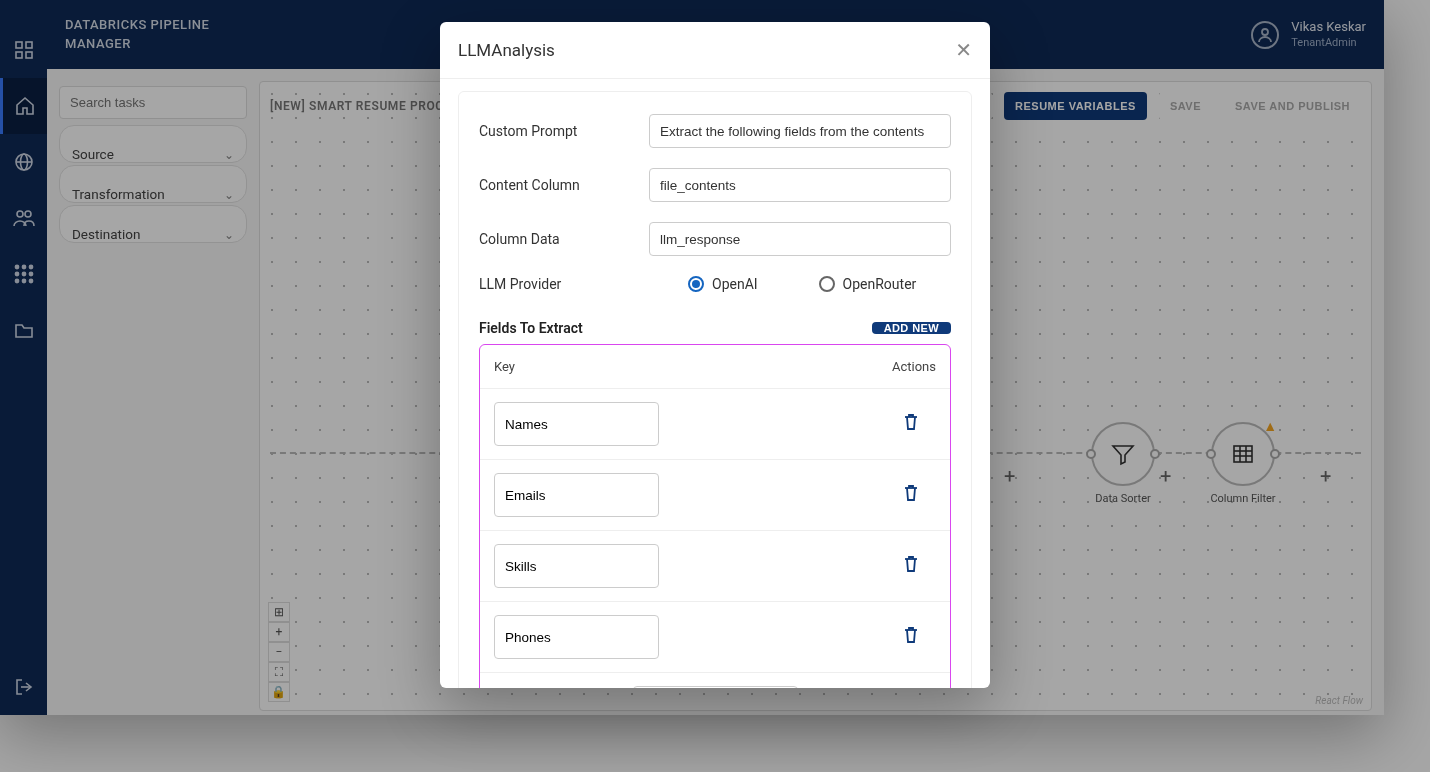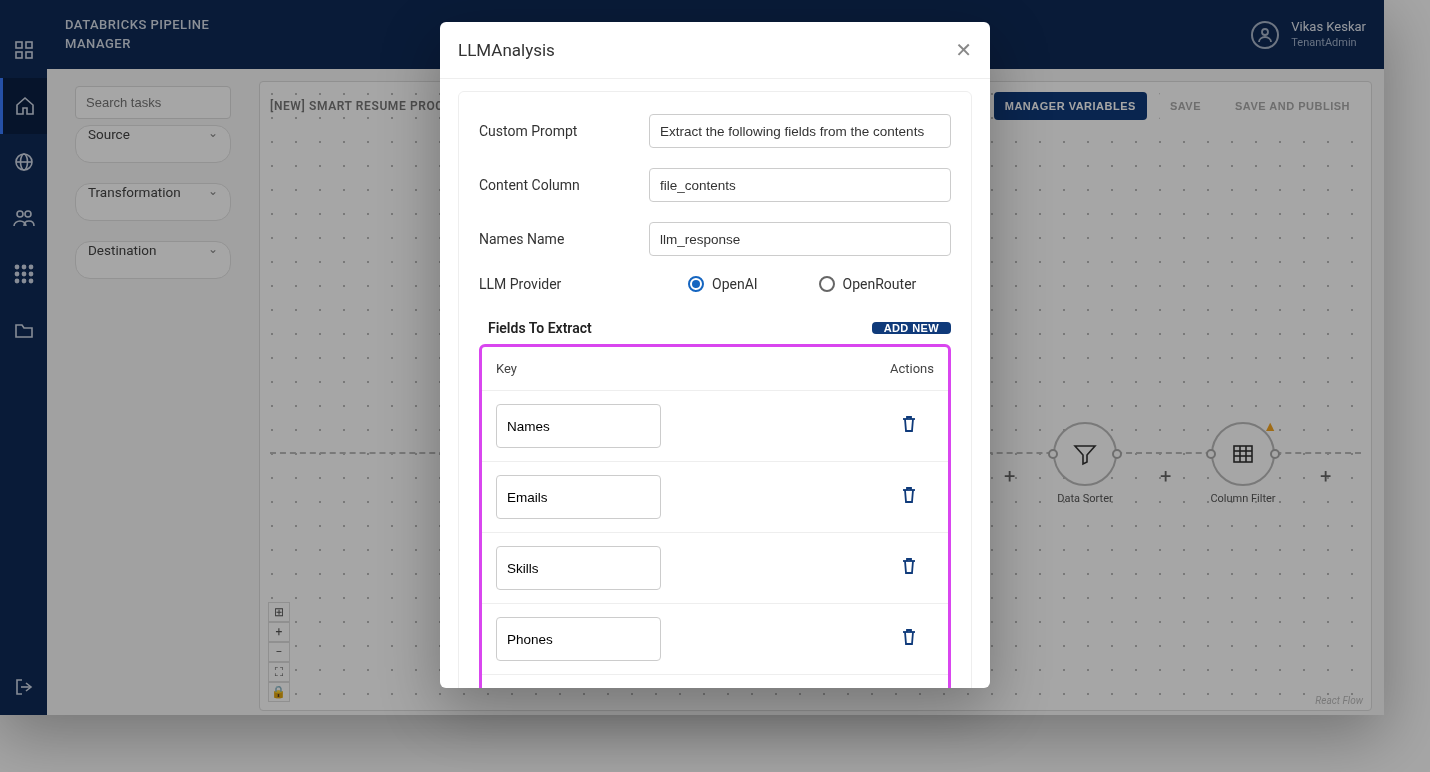--- a/index.html
+++ b/index.html
@@ -19,24 +19,24 @@
 .topbar { height: 69px; background: #0f2a56; display: flex; align-items: center; padding: 0 18px; color: #d6dde8; }
 .topbar .title { font-size: 13px; letter-spacing: 0.5px; font-weight: 500; line-height: 1.4; }
 .topbar .tflex { flex: 1; }
 .topbar .avatar { width: 28px; height: 28px; border: 2px solid #a9b6c9; border-radius: 50%; display: flex; align-items: center; justify-content: center; margin-right: 12px; }
 .topbar .usertxt { font-size: 13px; line-height: 1.3; }
 .topbar .usertxt .name { color: #e4e9f1; }
 .topbar .usertxt .role { font-size: 11px; color: #9fb0c9; }
 
 
 .workspace { flex: 1; display: flex; background: #f8f8f8; position: relative; }
-.sidepanel { width: 212px; padding: 17px 28px; }
+.sidepanel { width: 212px; padding: 17px 12px; }
 .sidepanel input.search { width: 100%; height: 33px; border: 1px solid #ddd; border-radius: 4px; padding: 0 10px; font-size: 13px; background: #fff; }
 .sidepanel .accordion { margin-top: 6px; }
-.sidepanel .acc-item { background: #fff; border: 1px solid #e2e2e2; border-radius: 15px; height: 38px; display: flex; align-items: flex-start; justify-content: space-between; padding: 0 12px; margin-bottom: 20px; cursor: pointer; font-size: 13.5px; color: #444; }
+.sidepanel .acc-item { background: #fff; border: 1px solid #e2e2e2; border-radius: 15px; height: 38px; display: flex; align-items: flex-end; justify-content: space-between; padding: 0 12px; margin-bottom: 2px; cursor: pointer; font-size: 13.5px; color: #444; }
 .sidepanel .acc-item .chev { color: #888; font-size: 12px; }
 
 
 .canvas { flex: 1; position: relative; }
 .canvasinner { position: absolute; inset: 12px 12px 4px 0; background: #fff; border: 1px solid #ddd; border-radius: 4px; overflow: hidden; }
 .canvasinner::before {
   content: ""; position: absolute; inset: 0;
   background-image: radial-gradient(#bbb 1px, transparent 1px);
   background-size: 24px 24px;
 }
@@ -76,24 +76,24 @@
 .frow { display: flex; align-items: center; padding: 10px 0; }
 .frow .flabel { width: 170px; font-size: 14px; color: #333; }
 .frow input[type=text] { flex: 1; height: 34px; border: 1px solid #ccc; border-radius: 4px; padding: 0 10px; font-size: 13.5px; color: #333; }
 .radios { display: flex; gap: 22px; align-items: center; }
 .radio { display: flex; align-items: center; gap: 8px; font-size: 14px; color: #333; padding-left: 39px; }
 .radiomark { width: 16px; height: 16px; border: 2px solid #1565c0; border-radius: 50%; display: inline-flex; align-items: center; justify-content: center; }
 .radiomark.sel::after { content: ""; width: 8px; height: 8px; border-radius: 50%; background: #1565c0; }
 .radiomark.unsel { border-color: #666; }
 
 .fields-hdr { display: flex; align-items: center; justify-content: space-between; margin: 18px 0 8px 0; }
-.fields-hdr .ftitle { font-size: 14px; font-weight: 600; color: #222; margin-left: 9px; }
+.fields-hdr .ftitle { font-size: 14px; font-weight: 600; color: #222; }
 .fields-hdr .addnew { background: #0f3a7a; color: #fff; font-size: 11px; font-weight: 600; letter-spacing: 0.4px; padding: 0 12px; border-radius: 4px; border: none; cursor: pointer; }
 
-.fields-table { border: 3px solid #d946ef; border-radius: 6px; }
+.fields-table { border: 1px solid #d946ef; border-radius: 6px; }
 .fields-table .th { display: flex; padding: 14px 14px; font-size: 13px; color: #444; border-bottom: 1px solid #eee; }
 .fields-table .th .ckey { flex: 1; }
 .fields-table .tr { display: flex; align-items: center; padding: 13px 14px; border-bottom: 1px solid #eee; }
 .fields-table .tr:last-child { border-bottom: none; flex-direction: column; }
 .fields-table .tr .keycell { flex: 1; }
 .fields-table .tr .keycell input { width: 165px; height: 44px; border: 1px solid #ccc; border-radius: 4px; padding: 0 10px; font-size: 13.5px; }
 .fields-table .tr .actcell { width: 50px; text-align: center; }
 .trash { display: inline-flex; cursor: pointer; }
 .trash svg { stroke: #0f3a7a; fill: none; stroke-width: 1.8; }
 
@@ -197,31 +197,31 @@
           </div>
         </div>
       </div>
 
       <div class="canvas">
         <div class="canvasinner">
           <div class="toolbar-top">
             <span class="new-label">[NEW] SMART RESUME PROCESSOR</span>
             <div class="tflex"></div>
             <button class="btn btn-dropdown"><span>chP Dev</span>&nbsp;▾</button>
-            <button class="btn btn-primary">MANAGER VARIABLES</button>
+            <button class="btn btn-primary">RESUME VARIABLES</button>
             <button class="btn btn-ghost">SAVE</button>
             <button class="btn btn-ghost">SAVE AND PUBLISH</button>
           </div>
 
           <div class="flowline"></div>
           <div class="plus" style="left:744px">+</div>
           <div class="plus" style="left:900px">+</div>
           <div class="plus" style="left:1060px">+</div>
 
-          <div class="node" style="left:790px; top:340px;">
+          <div class="node" style="left:828px; top:340px;">
             <div class="circle">
                 <span class="handle left"></span>
               <svg width="28" height="28" stroke="#333" fill="none" stroke-width="1.6">
                   <path d="M4 6h20l-8 9v7l-4 2v-9z"></path>
                 </svg>
               <span class="handle right"></span>
               </div>
             <div class="lbl">Data Sorter</div>
           </div>
           <div class="node" style="left:948px; top:340px;">
@@ -263,21 +263,21 @@
         <div class="section">
           <div class="frow">
             <div class="flabel">Custom Prompt</div>
             <input type="text" value="Extract the following fields from the contents" style="">
           </div>
           <div class="frow">
             <div class="flabel">Content Column</div>
             <input type="text" value="file_contents" style="">
           </div>
           <div class="frow">
-            <div class="flabel">Names Name</div>
+            <div class="flabel">Column Data</div>
             <input type="text" value="llm_response" style="">
           </div>
           <div class="frow">
             <div class="flabel">LLM Provider</div>
             <div class="radios">
               <label class="radio">
                   <span class="radiomark sel"></span>
                   <span>OpenAI</span>
                 </label>
               <label class="radio">

